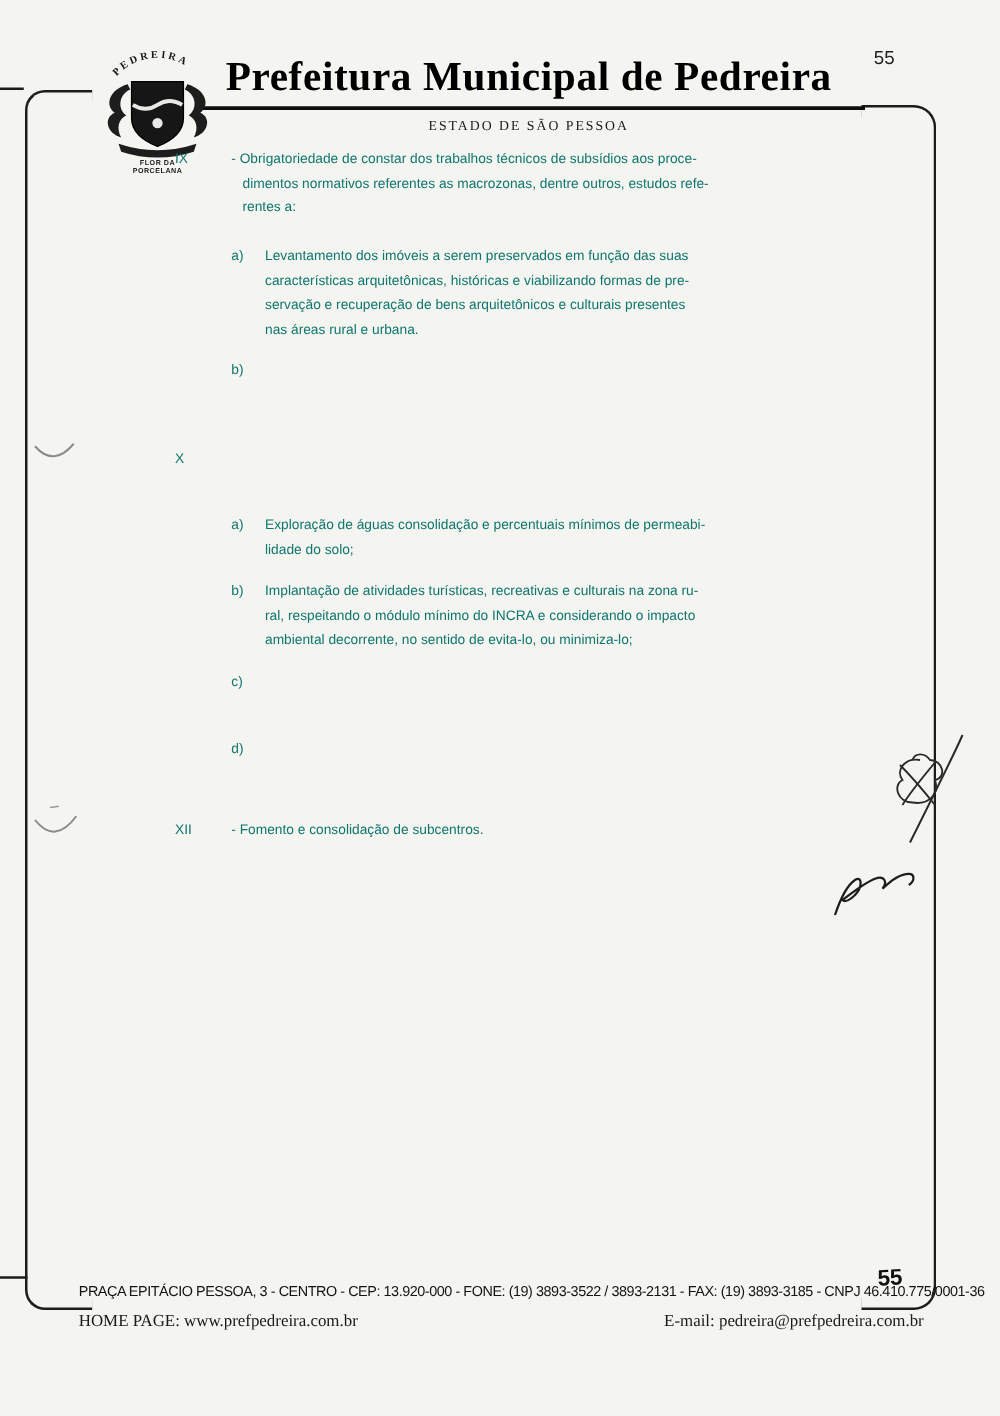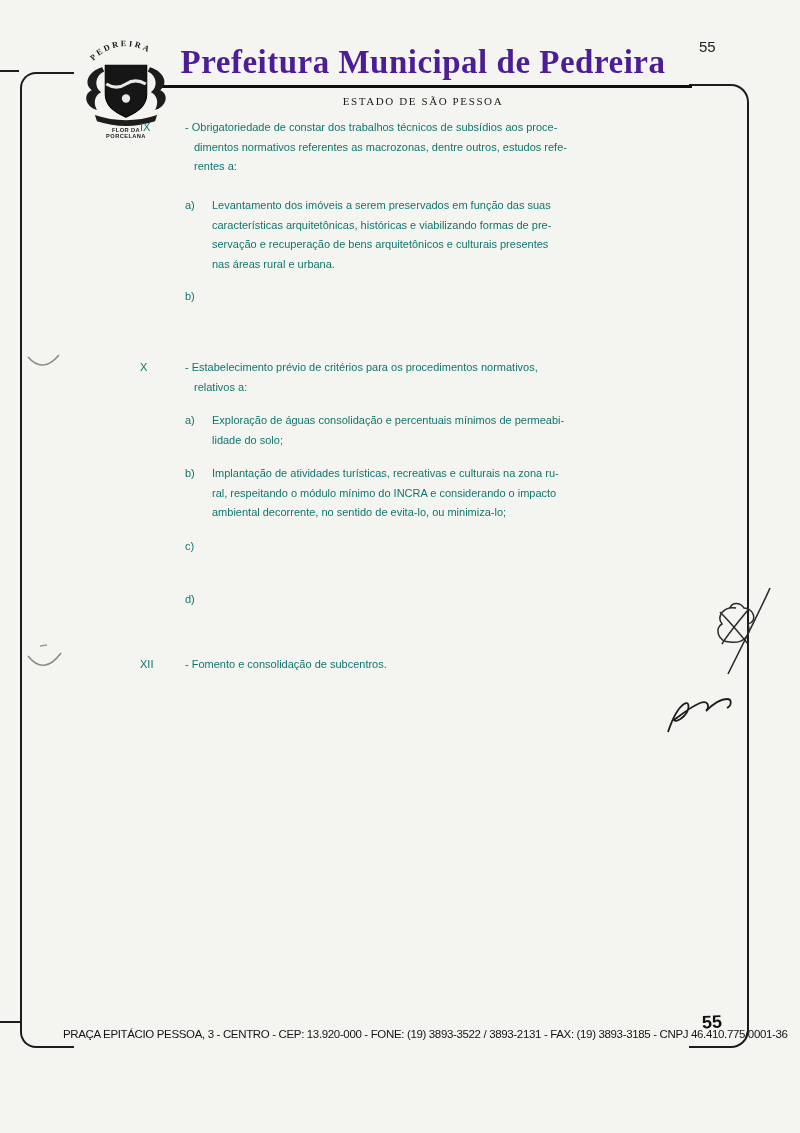--- a/index.html
+++ b/index.html
@@ -20,21 +20,21 @@
     border-right:2px solid #1c1c1c; border-top:2px solid #1c1c1c; border-bottom:2px solid #1c1c1c;
     border-radius:0 18px 18px 0;
   }
   .dash { position:absolute; background:#1c1c1c; height:2px; }
   .dash-tl { left:0; top:70px; width:19px; }
   .dash-bl { left:0; top:1021px; width:22px; }
   
   .title-wrap { position:absolute; left:153px; top:44px; width:540px; text-align:center; }
   .doc-title {
     font-family:"Liberation Serif", serif; font-weight:bold;
-    font-size:33px; letter-spacing:.5px; color:#4c1d95; white-space:nowrap;
+    font-size:33px; letter-spacing:.5px; color:#000000; white-space:nowrap;
   }
   .title-underline { position:absolute; left:156px; top:85px; width:536px; height:3px; background:#0f0f0f; }
   .doc-subtitle {
     position:absolute; left:153px; top:95px; width:540px; text-align:center;
     font-family:"Liberation Serif", serif; font-size:11px; letter-spacing:1.6px; color:#1a1a1a;
   }
   .pageno-top { position:absolute; left:699px; top:38px; font-size:15px; color:#222; }
   .crest { position:absolute; left:74px; top:30px; }
   
   .blk { position:absolute; left:140px; width:615px; display:flex; font-size:11px; line-height:19.5px; color:#0f766e; }
@@ -104,22 +104,20 @@
 características arquitetônicas, históricas e viabilizando formas de pre-
 servação e recuperação de bens arquitetônicos e culturais presentes
 nas áreas rural e urbana.</div>
   </div>
   <div class="blk sub" style="top:287px">
     <span class="sl">b)</span>
   </div>
 
   <div class="blk" style="top:358px">
     <span class="rn">X</span>
-    <div class="bt hang">- Estabelecimento prévio de critérios para os procedimentos normativos,
-relativos a:</div>
   </div>
   <div class="blk sub" style="top:411px">
     <span class="sl">a)</span>
     <div class="bt">Exploração de águas consolidação e percentuais mínimos de permeabi-
 lidade do solo;</div>
   </div>
   <div class="blk sub" style="top:464px">
     <span class="sl">b)</span>
     <div class="bt">Implantação de atividades turísticas, recreativas e culturais na zona ru-
 ral, respeitando o módulo mínimo do INCRA e considerando o impacto
@@ -149,14 +147,24 @@
     <path d="M30,26 C18,24 10,34 16,42 C8,46 12,60 24,60 C36,62 46,54 42,42 C52,40 48,26 38,26 C34,20 26,20 24,26" fill="none" stroke="#2a2a2a" stroke-width="1.5"></path>
     <path d="M14,30 C24,40 34,52 42,62" fill="none" stroke="#2a2a2a" stroke-width="1.5"></path>
     <path d="M42,28 C32,40 22,52 16,62" fill="none" stroke="#2a2a2a" stroke-width="1.5"></path>
   </svg>
   <svg class="mark" style="left:660px; top:688px" width="78" height="48">
     <path d="M8,44 C12,32 18,20 24,16 C30,12 30,22 24,28 C20,32 16,34 14,32 C22,26 32,18 40,15 C48,12 50,18 46,23 C52,17 60,11 67,11 C72,11 72,17 67,20" fill="none" stroke="#1d1d1d" stroke-width="1.8"></path>
   </svg>
 
   <div class="footer-address">PRAÇA EPITÁCIO PESSOA, 3 - CENTRO - CEP: 13.920-000 - FONE: (19) 3893-3522 / 3893-2131 - FAX: (19) 3893-3185 - CNPJ 46.410.775/0001-36</div>
   <div class="pageno-bottom">55</div>
+  <div class="footer-line2">
+    <span class="footer-home">
+      <span>HOME PAGE:</span>
+      <span>www.prefpedreira.com.br</span>
+    </span>
+    <span class="footer-email">
+      <span>E-mail:</span>
+      <span>pedreira@prefpedreira.com.br</span>
+    </span>
+  </div>
 
 </div>
 
 </body></html>

